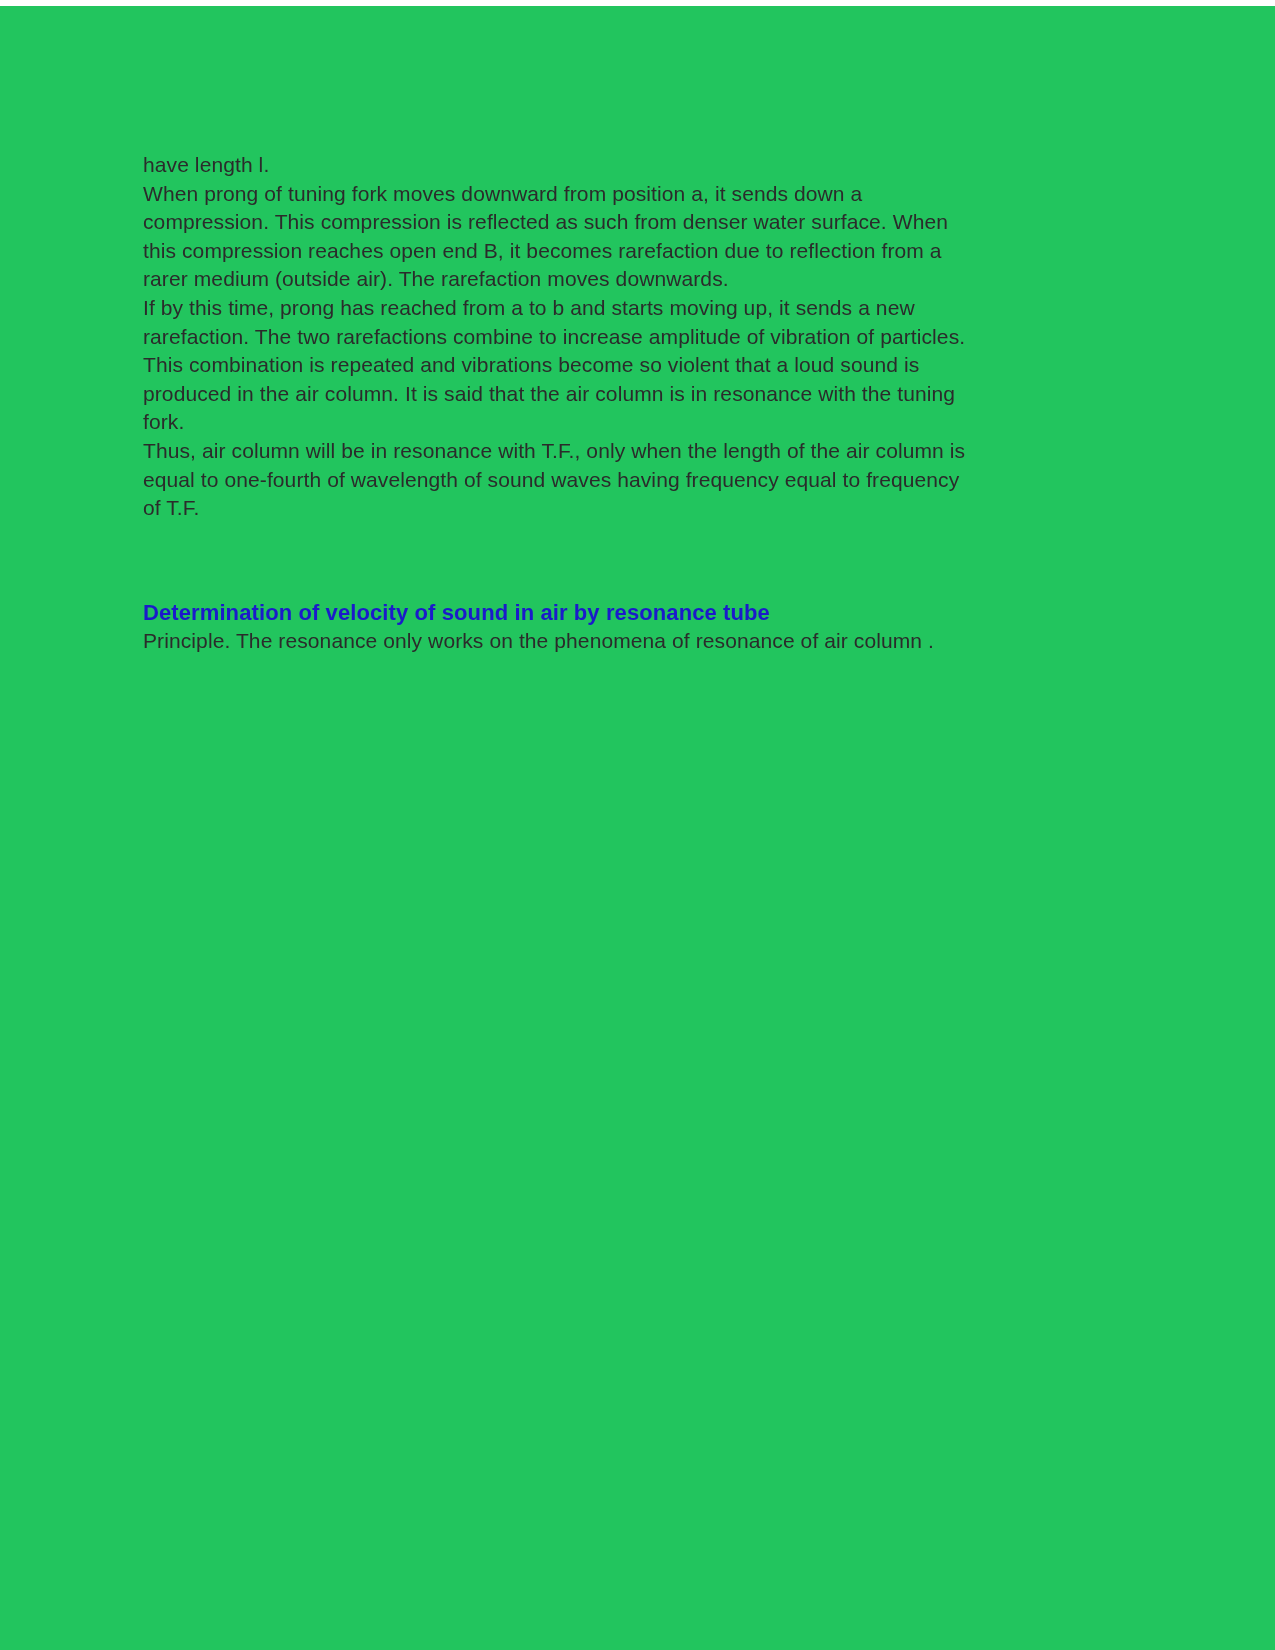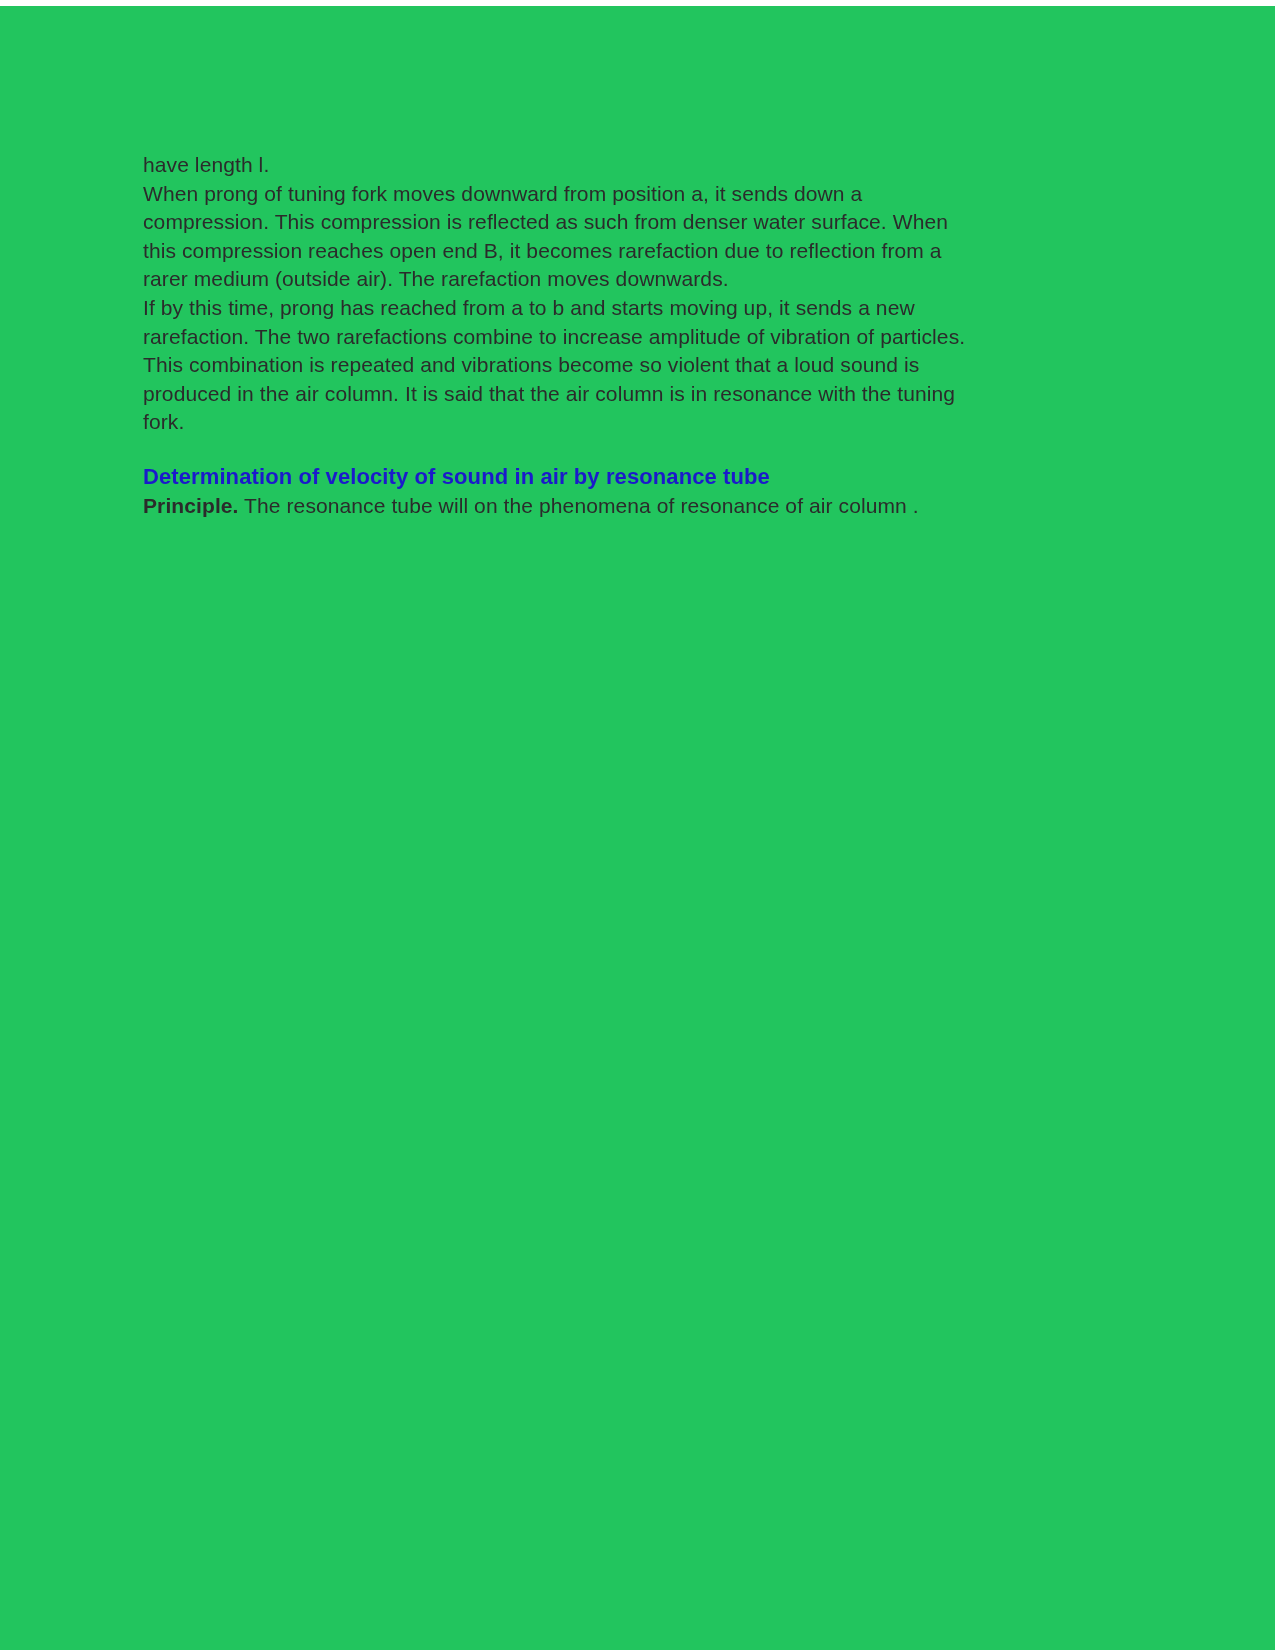--- a/index.html
+++ b/index.html
@@ -29,31 +29,31 @@
     width: 1060px;
     font-size: 21px;
     line-height: 28.6px;
     color: #2b2b2b;
     letter-spacing: 0.1px;
   }
   .paragraph {
     white-space: pre-line; 
   }
   .section-heading {
-    margin-top: 26px;
+    margin-top: 76px;
     font-size: 22px;
     font-weight: bold;
     color: #1b1acb;
     line-height: 28.6px;
   }
   .principle-line {
     line-height: 28.6px;
   }
   .bold {
-    font-weight: bold;
+    font-weight: normal;
   }
 </style>
 </head>
 <body>
 
 <div class="doc-page">
   <div class="doc-content">
 
     <div class="paragraph">have length l.</div>
 
@@ -65,19 +65,22 @@
     <div class="paragraph">If by this time, prong has reached from a to b and starts moving up, it sends a new
 rarefaction. The two rarefactions combine to increase amplitude of vibration of particles.
 This combination is repeated and vibrations become so violent that a loud sound is
 produced in the air column. It is said that the air column is in resonance with the tuning
 fork.</div>
 
 
 
 
 
+    <div class="paragraph">Thus, air column will be in resonance with T.F., only when the length of the air column is
+equal to one-fourth of wavelength of sound waves having frequency equal to frequency
+of T.F.</div>
 
     <div class="section-heading">Determination of velocity of sound in air by resonance tube</div>
 
-    <div class="principle-line"><span class="bold">Principle.</span> <span>The resonance tube will on the phenomena of resonance of air column .</span></div>
+    <div class="principle-line"><span class="bold">Principle.</span> <span>The resonance only works on the phenomena of resonance of air column .</span></div>
 
   </div>
 </div>
 
 </body></html>

